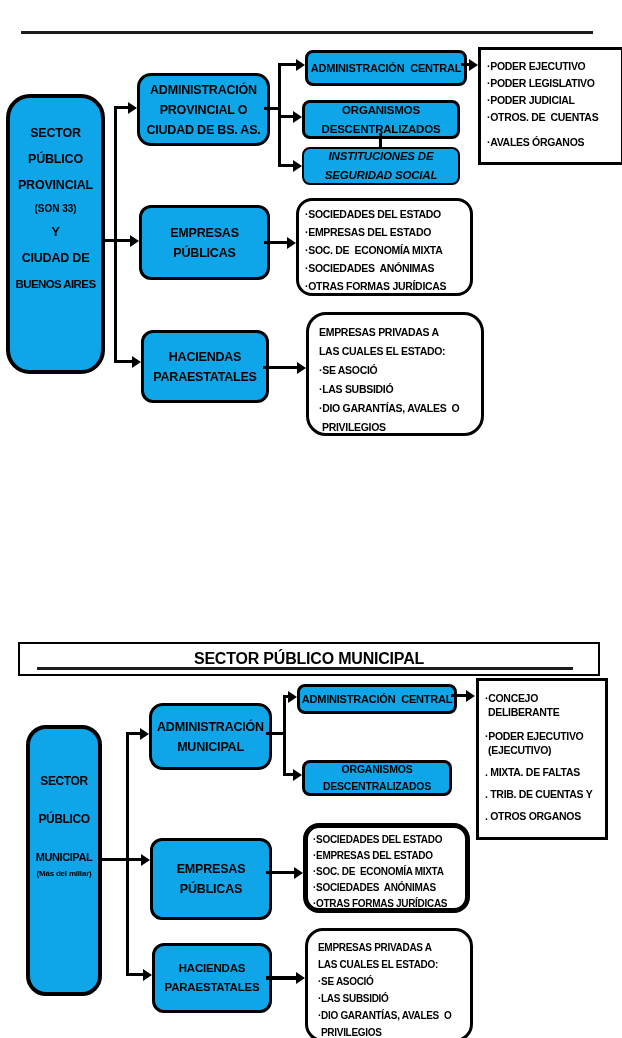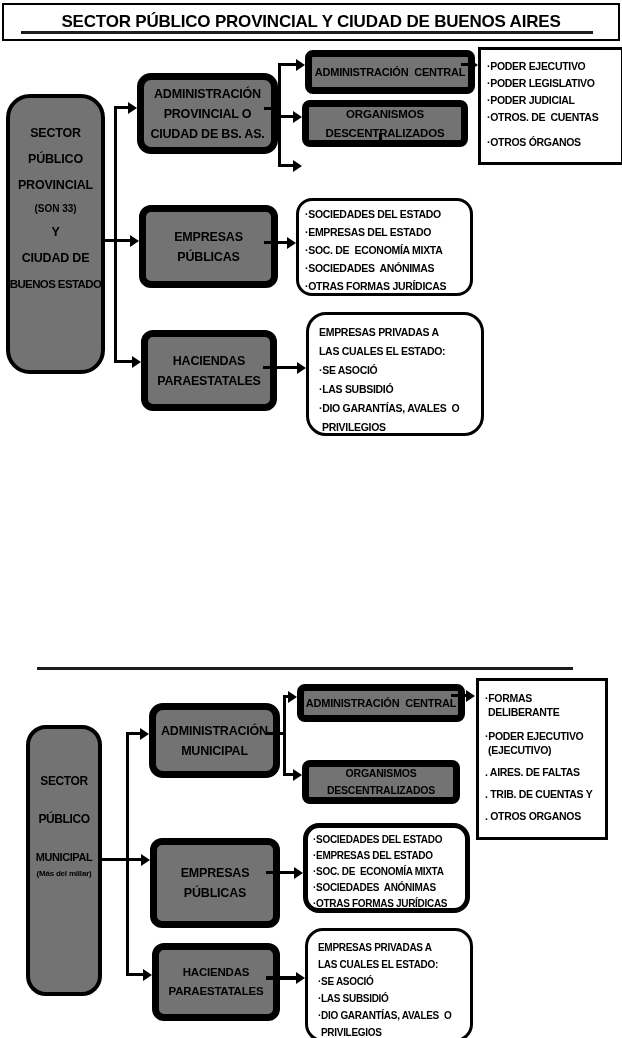--- a/index.html
+++ b/index.html
@@ -8,21 +8,21 @@
     font-family:"Liberation Sans",sans-serif;font-weight:700;color:#000;
     overflow:hidden;
   }
   .title{
     position:absolute;border:2px solid #000;background:#fff;
     display:flex;align-items:center;justify-content:center;
     font-size:17px;letter-spacing:-0.2px;white-space:pre;
   }
   .underline{position:absolute;background:#1c1c1c;height:3px;}
   .node{
-    position:absolute;border:7px solid #000000;border-radius:14px;background:#737373;
+    position:absolute;border:3px solid #000000;border-radius:14px;background:#0ea5e9;
     display:flex;flex-direction:column;align-items:center;justify-content:center;
     text-align:center;
   }
   .root{border-width:4px;border-radius:24px;justify-content:flex-start;}
   .list{
     position:absolute;border:3px solid #000;background:#fff;
     display:flex;flex-direction:column;align-items:flex-start;text-align:left;
   }
   .rounded{border-radius:16px;}
   .thick{border-width:5px;border-radius:16px;}
@@ -52,33 +52,30 @@
   .lic{line-height:14px;font-size:10.5px;letter-spacing:-0.3px;}
   .gap{margin-top:8px;}
   .gap2{margin-top:10px;}
   .ind{padding-left:3px;}
 </style>
 </head>
 <body>
 
 <div id="stage">
 
-  <div class="title" style="left:2px;top:3px;width:614px;height:34px;">
-    <span>SECTOR PÚBLICO PROVINCIAL Y CIUDAD DE BUENOS AIRES</span>
-  </div>
   <div class="underline" style="left:21px;top:31px;width:572px;"></div>
 
   <div class="node root" style="left:6px;top:94px;width:91px;height:250px;padding-top:22px;">
     <span class="line rline">SECTOR</span>
     <span class="line rline">PÚBLICO</span>
     <span class="line rline">PROVINCIAL</span>
     <span class="line rsmall">(SON 33)</span>
     <span class="line rline">Y</span>
     <span class="line rline">CIUDAD DE</span>
-    <span class="line rline rtight">BUENOS ESTADO</span>
+    <span class="line rline rtight">BUENOS AIRES</span>
   </div>
 
   <div class="node" style="left:137px;top:73px;width:127px;height:67px;">
     <span class="line nl">ADMINISTRACIÓN</span>
     <span class="line nl">PROVINCIAL O</span>
     <span class="line nl">CIUDAD DE BS. AS.</span>
   </div>
 
   <div class="node" style="left:139px;top:205px;width:125px;height:69px;border-radius:12px;">
     <span class="line nl">EMPRESAS</span>
@@ -92,27 +89,31 @@
 
   <div class="node" style="left:305px;top:50px;width:156px;height:30px;border-radius:8px;">
     <span class="single">ADMINISTRACIÓN  CENTRAL</span>
   </div>
 
   <div class="node" style="left:302px;top:100px;width:152px;height:33px;border-radius:8px;">
     <span class="line nl2">ORGANISMOS</span>
     <span class="line nl2">DESCENTRALIZADOS</span>
   </div>
 
+  <div class="node italic" style="left:302px;top:147px;width:154px;height:34px;border-radius:8px;border-width:2px;">
+    <span class="line nl2">INSTITUCIONES DE</span>
+    <span class="line nl2">SEGURIDAD SOCIAL</span>
+  </div>
 
   <div class="list" style="left:478px;top:47px;width:134px;height:104px;padding:8px 0 0 6px;">
     <span class="li li1">·PODER EJECUTIVO</span>
     <span class="li li1">·PODER LEGISLATIVO</span>
     <span class="li li1">·PODER JUDICIAL</span>
     <span class="li li1">·OTROS. DE  CUENTAS</span>
-    <span class="li li1 gap">·OTROS ÓRGANOS</span>
+    <span class="li li1 gap">·AVALES ÓRGANOS</span>
   </div>
 
   <div class="list rounded" style="left:296px;top:198px;width:165px;height:88px;padding:4px 0 0 6px;">
     <span class="li li2">·SOCIEDADES DEL ESTADO</span>
     <span class="li li2">·EMPRESAS DEL ESTADO</span>
     <span class="li li2">·SOC. DE  ECONOMÍA MIXTA</span>
     <span class="li li2">·SOCIEDADES  ANÓNIMAS</span>
     <span class="li li2">·OTRAS FORMAS JURÍDICAS</span>
   </div>
 
@@ -146,20 +147,23 @@
   <div class="arr" style="left:469px;top:59px;"></div>
 
   <div class="vline" style="left:379px;top:133px;width:3px;height:14px;"></div>
 
   <div class="hline" style="left:264px;top:241px;width:24px;height:3px;"></div>
   <div class="arr" style="left:287px;top:237px;"></div>
 
   <div class="hline" style="left:263px;top:366px;width:35px;height:3px;"></div>
   <div class="arr" style="left:297px;top:362px;"></div>
 
+  <div class="title" style="left:18px;top:642px;width:578px;height:30px;font-size:16px;">
+    <span>SECTOR PÚBLICO MUNICIPAL</span>
+  </div>
   <div class="underline" style="left:37px;top:667px;width:536px;"></div>
 
   <div class="node root" style="left:26px;top:725px;width:68px;height:230px;padding-top:33px;border-radius:20px;">
     <span class="line r2line">SECTOR</span>
     <span class="line r2line">PÚBLICO</span>
     <span class="line r2line" style="font-size:11px;">MUNICIPAL</span>
     <span class="line r2small">(Más del millar)</span>
   </div>
 
   <div class="node" style="left:149px;top:703px;width:117px;height:61px;">
@@ -180,25 +184,25 @@
   <div class="node" style="left:297px;top:684px;width:154px;height:24px;border-radius:8px;">
     <span class="single">ADMINISTRACIÓN  CENTRAL</span>
   </div>
 
   <div class="node" style="left:302px;top:760px;width:144px;height:30px;border-radius:8px;">
     <span class="line" style="line-height:17px;font-size:10.5px;letter-spacing:-0.2px;">ORGANISMOS</span>
     <span class="line" style="line-height:17px;font-size:10.5px;letter-spacing:-0.2px;">DESCENTRALIZADOS</span>
   </div>
 
   <div class="list" style="left:476px;top:678px;width:120px;height:146px;padding:10px 0 0 6px;">
-    <span class="li lic">·FORMAS</span>
+    <span class="li lic">·CONCEJO</span>
     <span class="li lic ind">DELIBERANTE</span>
     <span class="li lic gap2">·PODER EJECUTIVO</span>
     <span class="li lic ind">(EJECUTIVO)</span>
-    <span class="li lic gap">. AIRES. DE FALTAS</span>
+    <span class="li lic gap">. MIXTA. DE FALTAS</span>
     <span class="li lic gap">. TRIB. DE CUENTAS Y</span>
     <span class="li lic gap">. OTROS ORGANOS</span>
   </div>
 
   <div class="list thick" style="left:303px;top:823px;width:152px;height:76px;padding:4px 0 0 5px;">
     <span class="li li3">·SOCIEDADES DEL ESTADO</span>
     <span class="li li3">·EMPRESAS DEL ESTADO</span>
     <span class="li li3">·SOC. DE  ECONOMÍA MIXTA</span>
     <span class="li li3">·SOCIEDADES  ANÓNIMAS</span>
     <span class="li li3">·OTRAS FORMAS JURÍDICAS</span>

